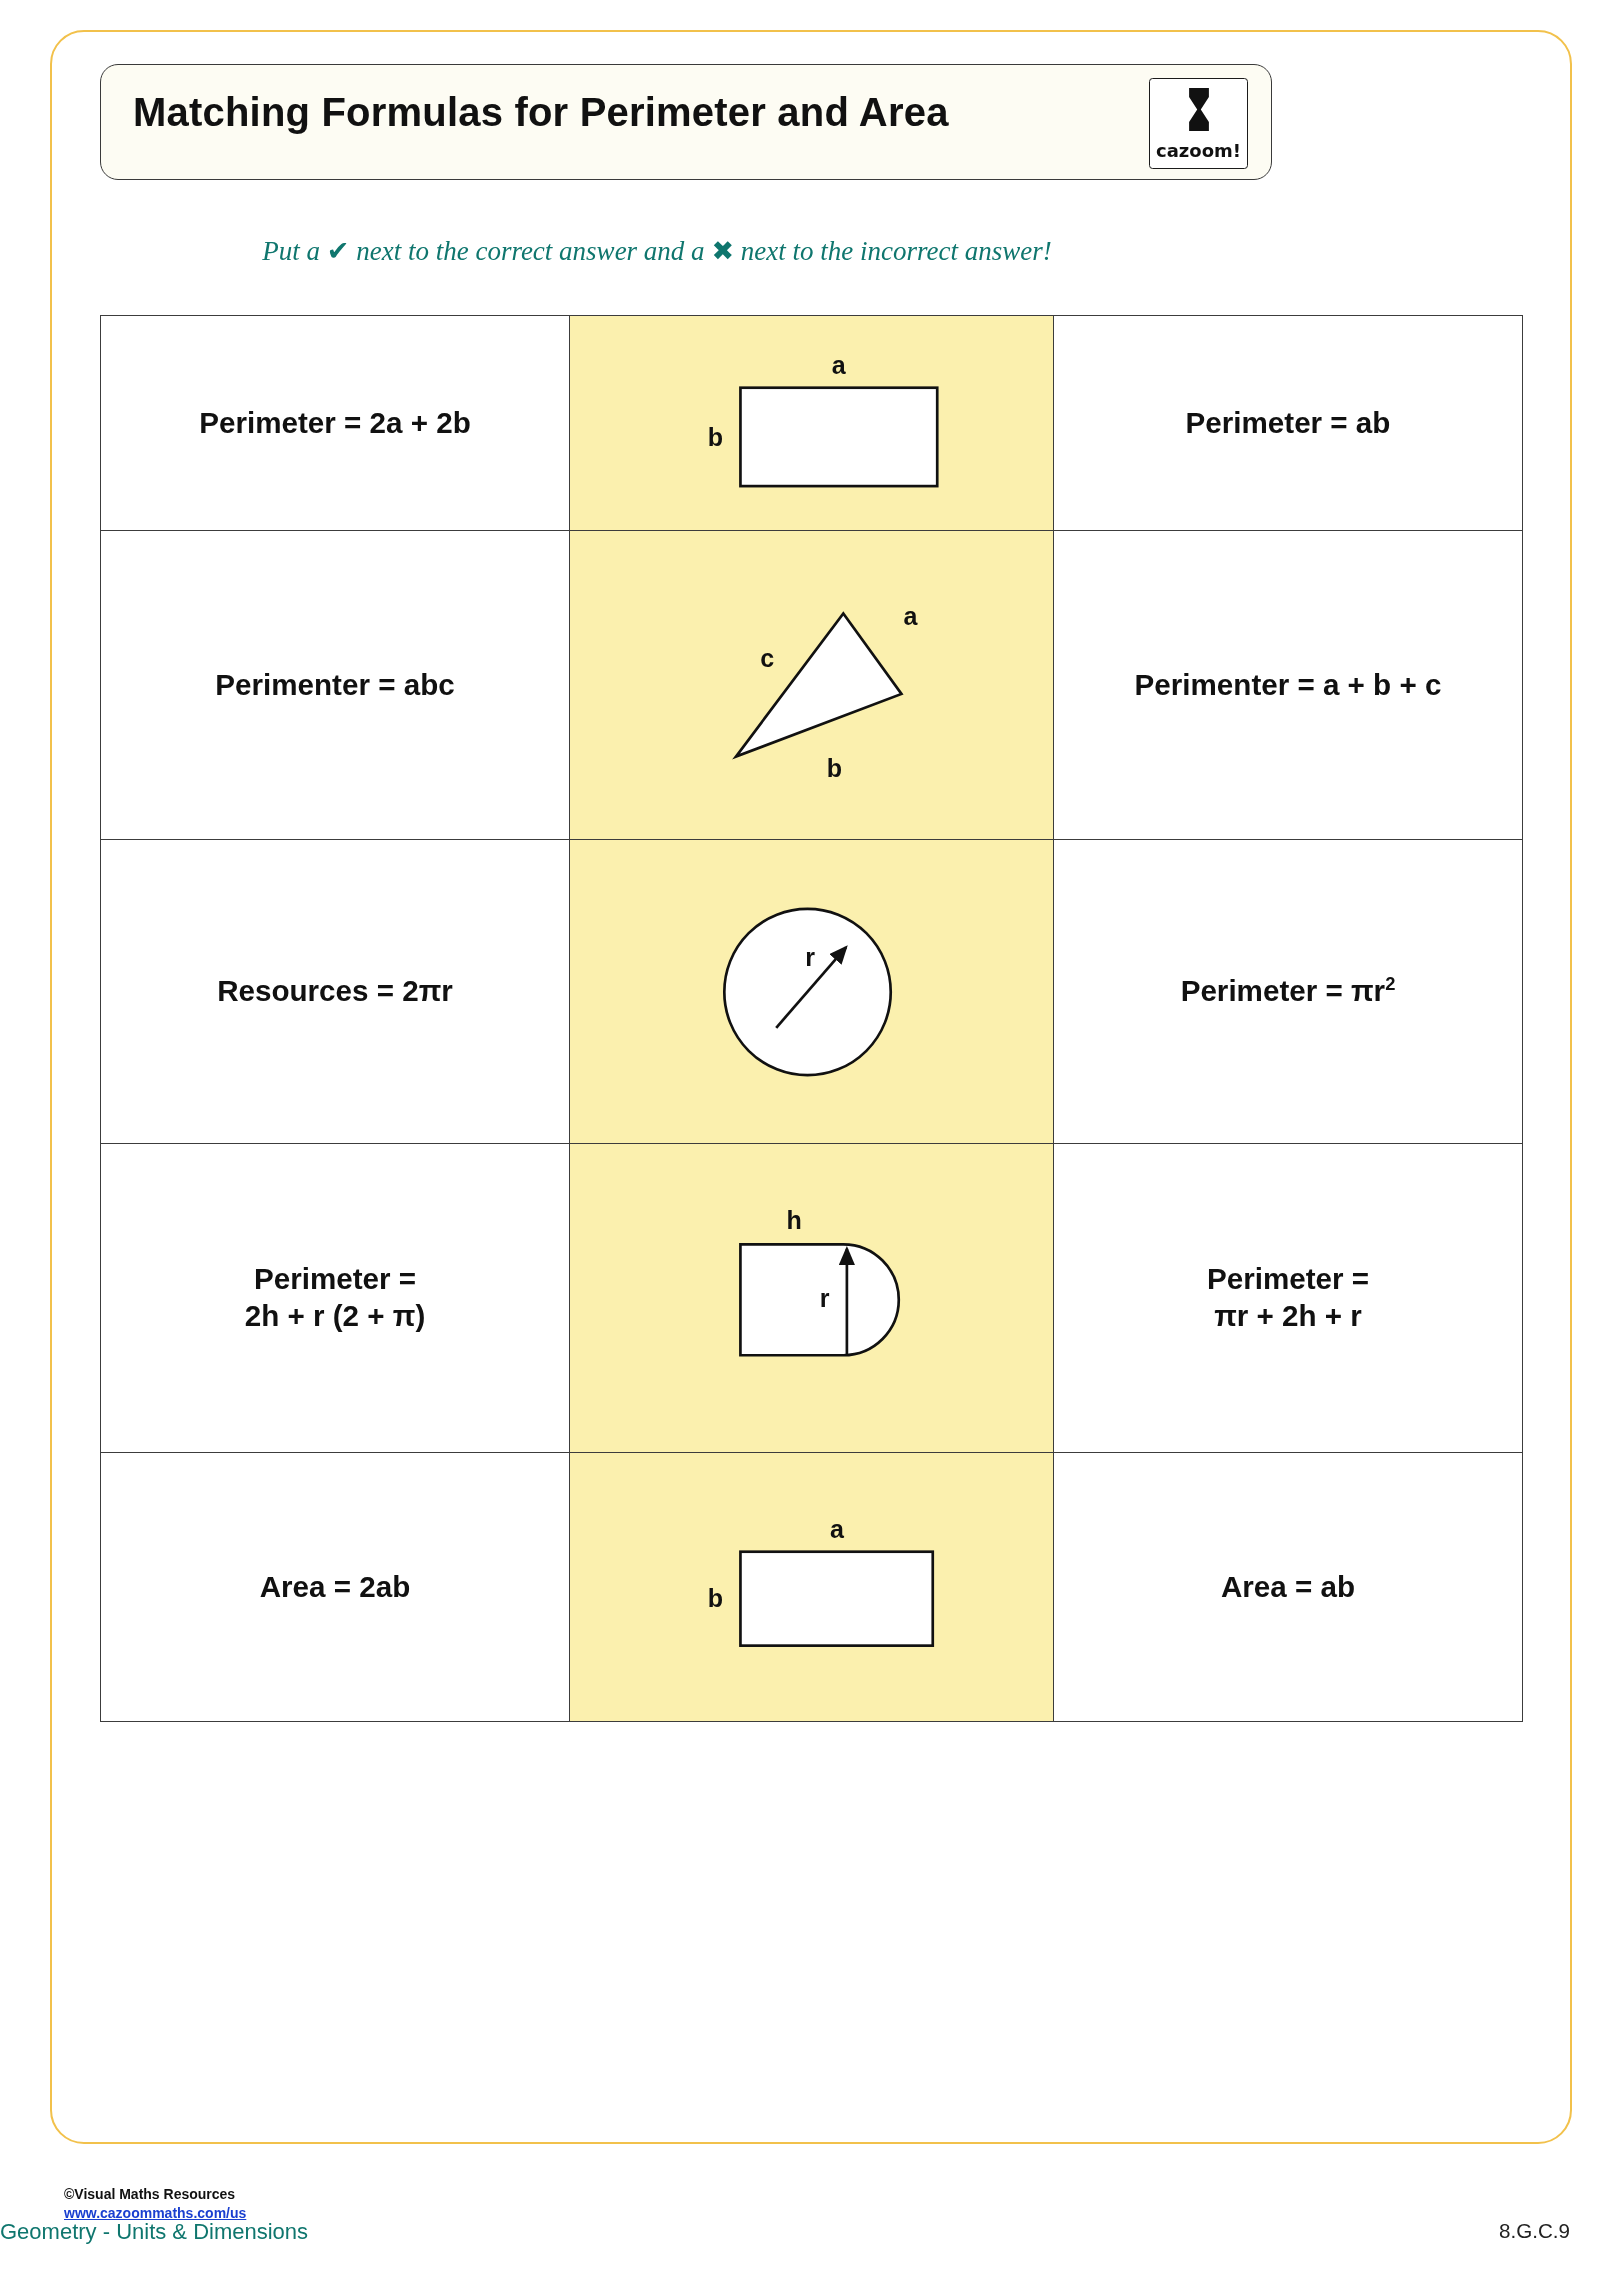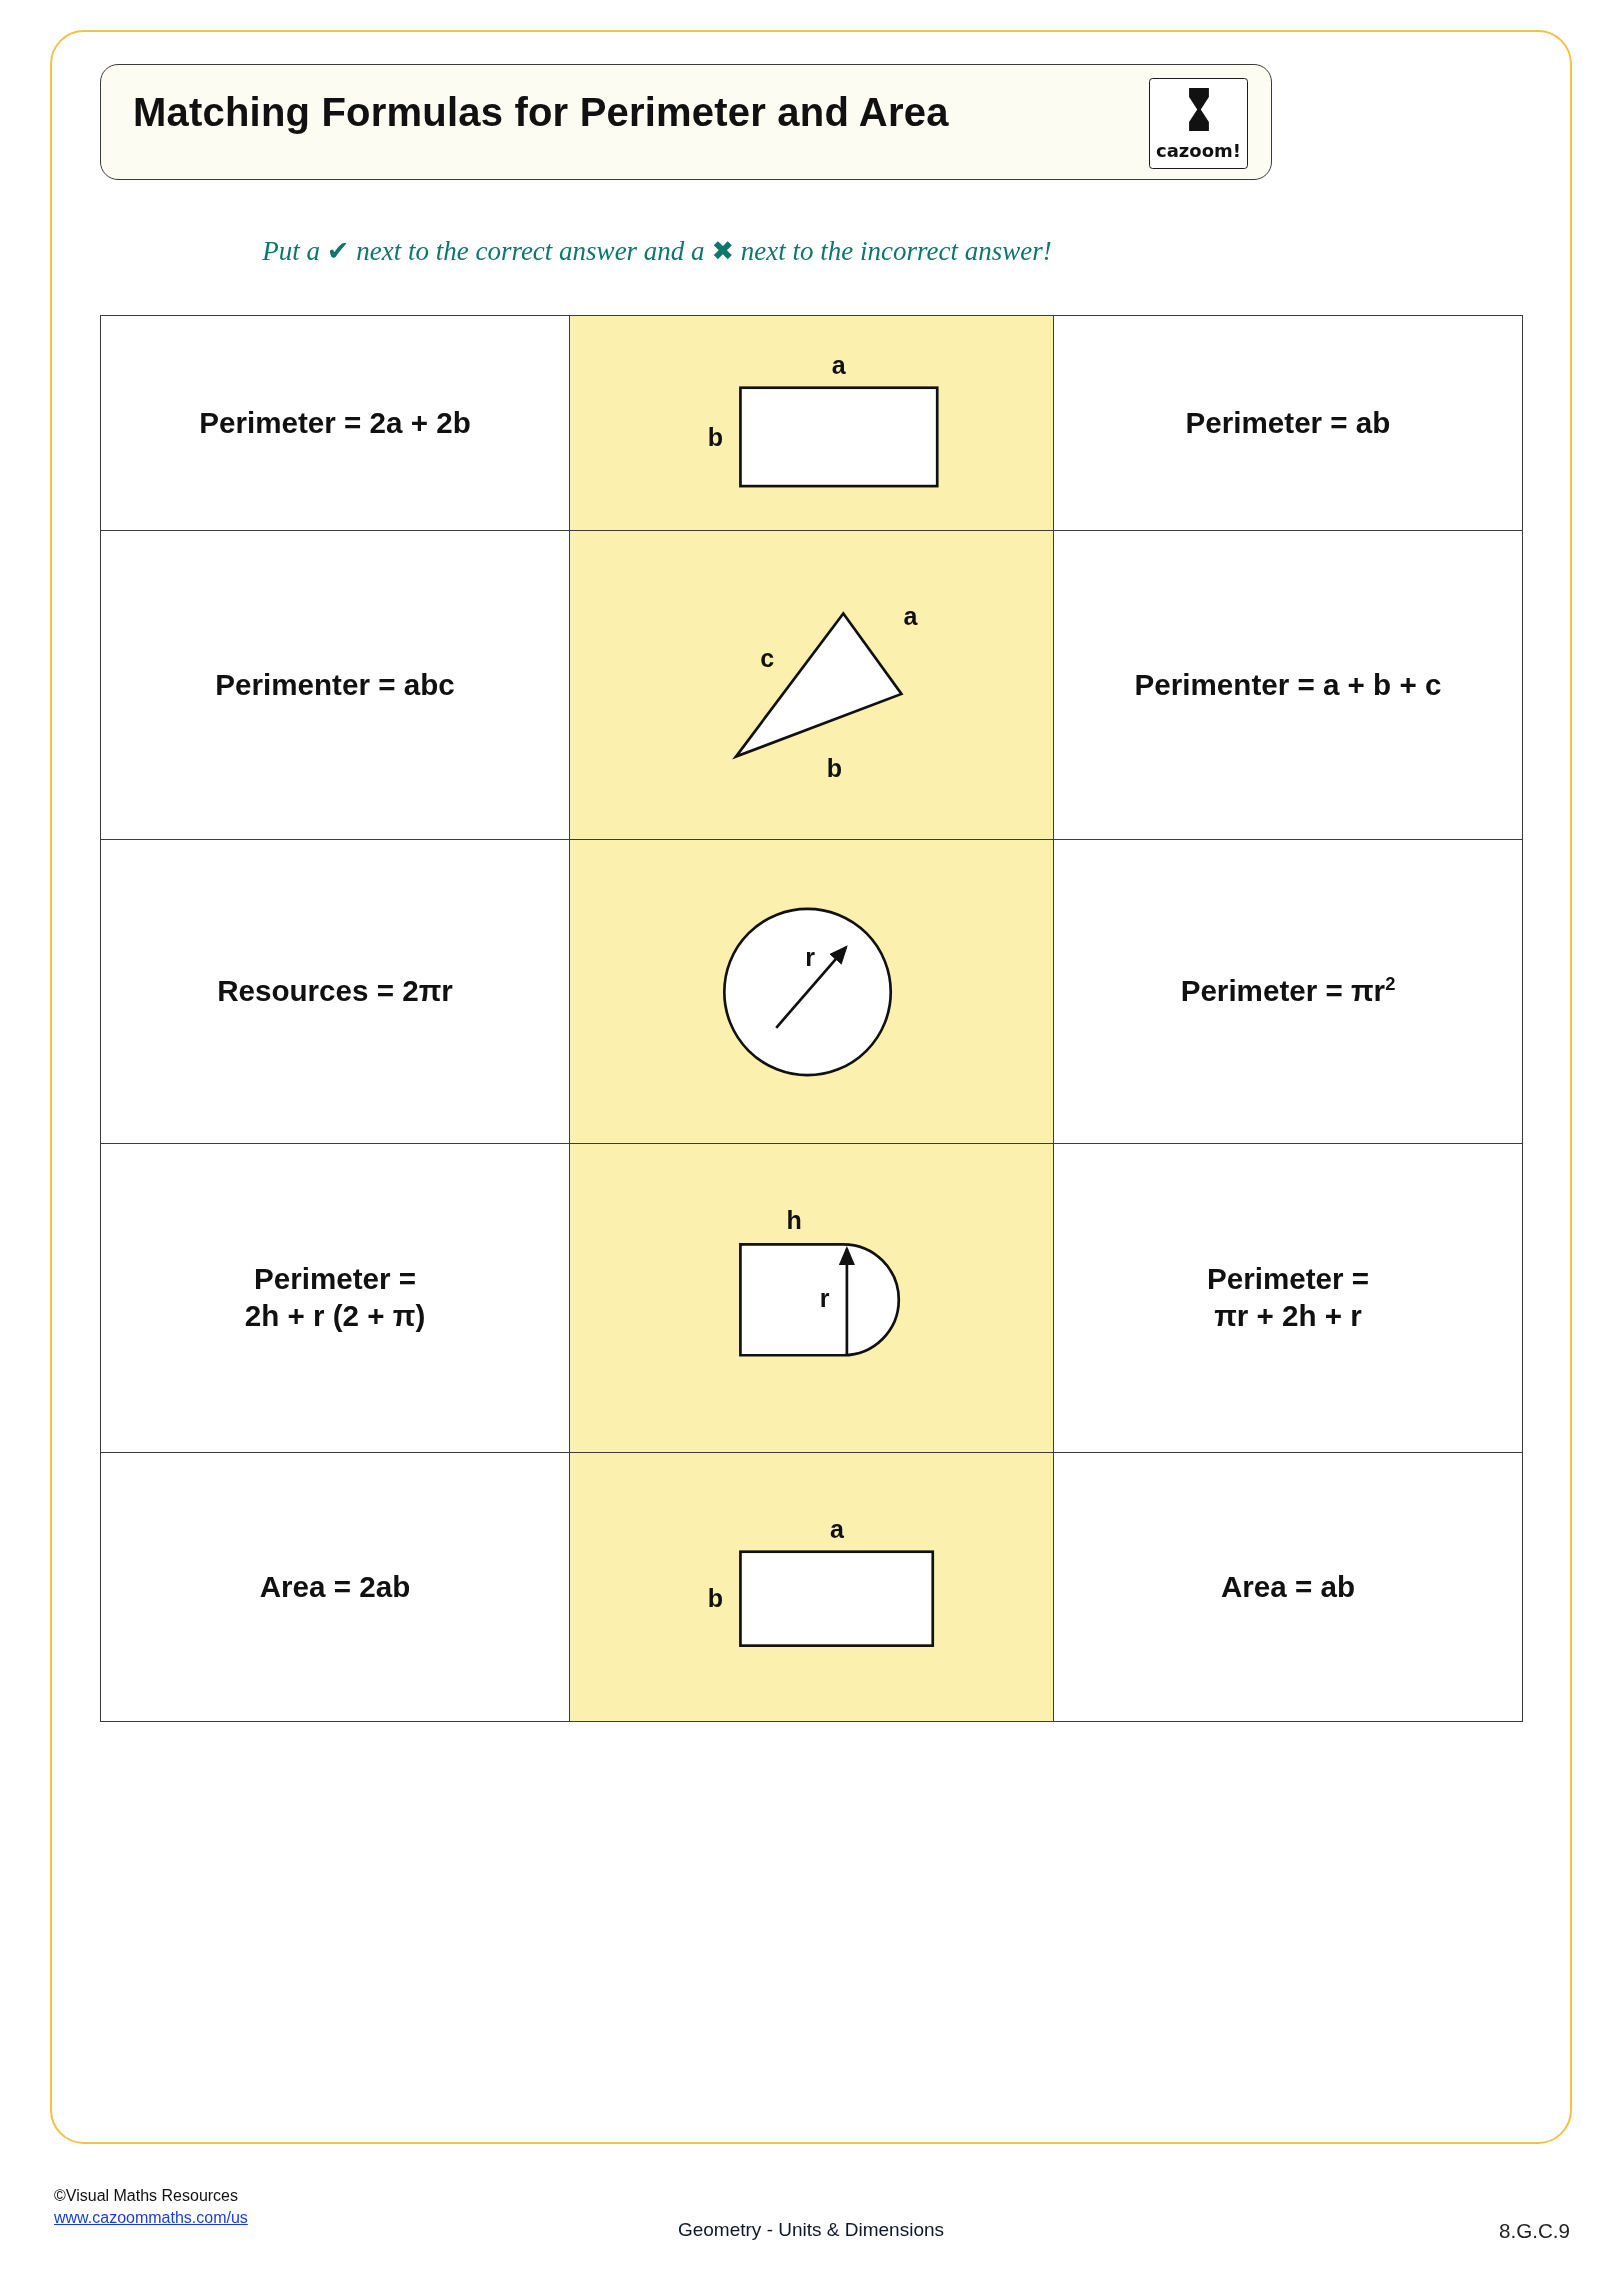--- a/index.html
+++ b/index.html
@@ -127,39 +127,40 @@
   .shape-wrap {
     display: flex;
     align-items: center;
     justify-content: center;
   }
   sup { font-size: 0.62em; }
 
   
   .footer-left {
     position: absolute;
-    left: 54px;
+    left: 64px;
     top: 2185px;
-    font-size: 16px;
+    font-size: 14px;
     color: #111;
     line-height: 1.35;
+    font-weight: bold;
   }
   .footer-left a, .footer-link {
     color: #1a3fd0;
     text-decoration: underline;
     display: block;
   }
   .footer-center {
     position: absolute;
     left: 0;
     width: 1622px;
     top: 2219px;
-    text-align: center;
-    font-size: 19px;
-    color: #0f172a;
+    text-align: left;
+    font-size: 22px;
+    color: #0f766e;
   }
   .footer-right {
     position: absolute;
     right: 52px;
     top: 2219px;
     font-size: 20.6px;
     color: #222;
     margin-left: 46px;
   }
 </style>

